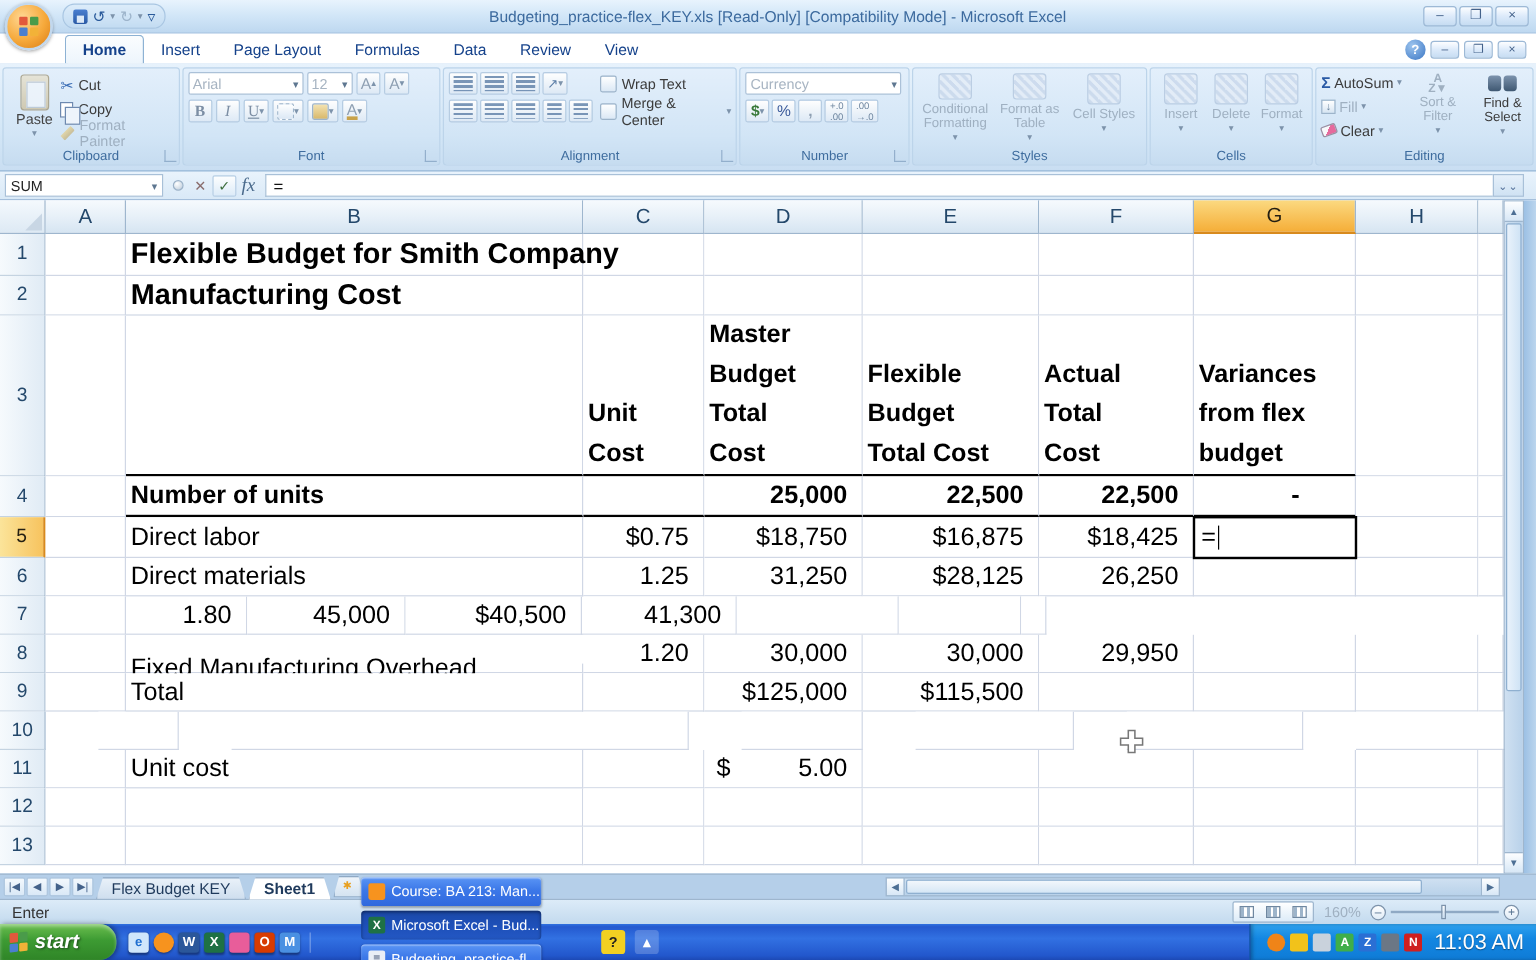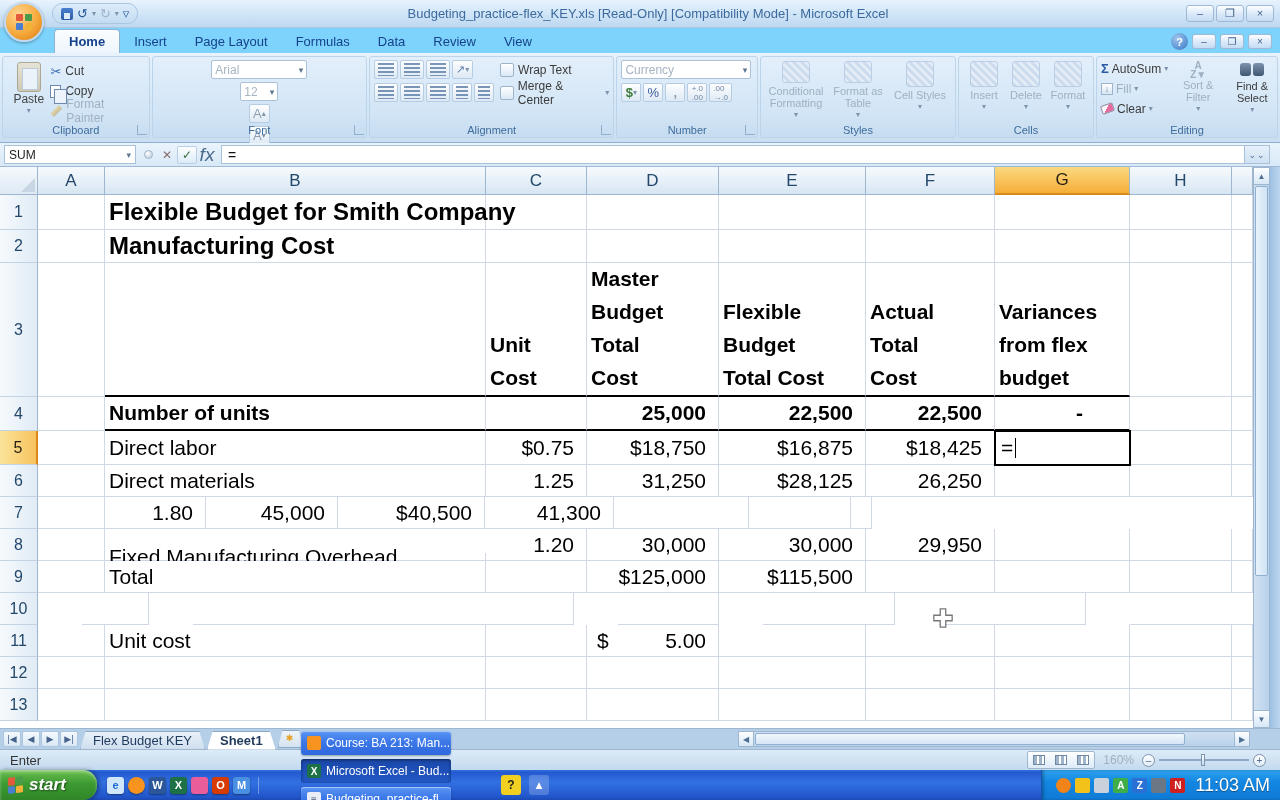--- a/index.html
+++ b/index.html
@@ -22,21 +22,21 @@
   .qat .dis { color:#9db4cb; }
   .disk { width:12px; height:12px; background:linear-gradient(#4a7fd0,#2a5aa5); border-radius:2px; position:relative; }
   .disk:after { content:""; position:absolute; left:3px; top:5px; width:6px; height:6px; background:#dce9f7; }
   .title-text { flex:1; text-align:center; font-size:13px; color:#3c6a9e; padding-left:120px; }
   .winctl { display:flex; gap:2px; margin-right:6px; margin-left:10px; }
   .wbtn { width:28px; height:17px; border:1px solid #9db9d6; border-radius:3px;
     background:linear-gradient(#fdfeff,#dceafa 50%,#c6dcf2); color:#44628a; font-size:11px;
     display:flex; align-items:center; justify-content:center; line-height:1; }
 
   
-  .tabstrip { position:absolute; top:28px; left:0; width:1280px; height:25px; background:#7dd3fc; display:flex; align-items:flex-end; }
+  .tabstrip { position:absolute; top:28px; left:0; width:1280px; height:25px; background:#ffffff; display:flex; align-items:flex-end; }
   #ribbon-tabs { display:flex; margin-left:54px; height:25px; align-items:flex-end; }
   .rtab { padding:4px 14px 4px; font-size:13px; color:#15428b; border-radius:4px 4px 0 0; }
   .rtab.active { background:linear-gradient(#fbfdfe,#edf5fc); border:1px solid #8db2d4; border-bottom:none; color:#15428b; font-weight:bold; }
   .tabstrip .right { margin-left:auto; display:flex; align-items:center; gap:4px; margin-right:8px; margin-bottom:3px; }
   .help-btn { width:17px; height:17px; border-radius:50%; background:radial-gradient(circle at 35% 30%,#9cc4ee,#3b76c4); color:#fff; font-size:11px; font-weight:bold; display:flex; align-items:center; justify-content:center; }
   .wbtn.small { width:24px; height:15px; font-size:10px; }
 
   
   .ribbon { position:absolute; top:53px; left:0; width:1280px; height:90px;
     background:linear-gradient(#e7f2fc,#d4e7f7 60%,#c9def2); border-bottom:1px solid #8eb0d1; display:flex; padding:3px 2px 2px 2px; gap:2px; }
@@ -55,21 +55,21 @@
   .clipboard-shape:after { content:""; position:absolute; left:4px; top:5px; width:14px; height:20px; background:#f5f8fb; border:1px solid #aab6c2; }
   .clip-items { display:flex; flex-direction:column; gap:2px; font-size:12px; padding-top:2px; }
   .clip-items .row { display:flex; align-items:center; gap:4px; height:18px; }
   .scissors { color:#3b6eb5; font-size:13px; }
   .copy-ic { width:11px; height:13px; border:1px solid #6d89b0; background:#fff; position:relative; }
   .copy-ic:after { content:""; position:absolute; left:3px; top:3px; width:11px; height:13px; border:1px solid #6d89b0; background:#eef4fb; }
   .brush-ic { width:12px; height:12px; background:linear-gradient(135deg,#e8c468 40%,#8a6d2f); clip-path:polygon(0 70%,70% 0,100% 30%,30% 100%); opacity:.55; }
 
   
   .g-font { width:216px; }
-  .fontrow { display:flex; gap:3px; align-items:center;flex-direction:column; }
+  .fontrow { display:flex; gap:3px; align-items:center; }
   .combo { height:19px; border:1px solid #abc1d8; background:#fff; border-radius:2px; font-size:12px; color:#a7b4c2; display:flex; align-items:center; padding:0 3px; justify-content:space-between; }
   .f-name { width:96px; } .f-size { width:38px; }
   .abtn { height:19px; min-width:20px; border:1px solid #b6cce2; border-radius:2px; background:linear-gradient(#fefefe,#dde9f5);
     display:flex; align-items:center; justify-content:center; font-size:13px; color:#8e9fb2; padding:0 3px; }
   .fontrow2 { margin-top:4px; }
   .biu b,.biu i,.biu u { font-family:"Liberation Serif",serif; font-size:13px; color:#7c8ea4; }
 
   
   .g-align { width:246px; display:flex; gap:6px; }
   .al-left { display:flex; flex-direction:column; gap:4px; }
@@ -107,21 +107,21 @@
   .binoc:before{left:0;} .binoc:after{right:0;}
 
   
   .formulabar { position:absolute; top:143px; left:0; width:1280px; height:24px;
     background:linear-gradient(#e9f3fc,#d9e9f7); border-bottom:1px solid #9db9d6; display:flex; align-items:center; }
   .namebox { width:132px; height:19px; margin-left:4px; background:#fff; border:1px solid #a8c0d8; display:flex; align-items:center; justify-content:space-between; font-size:12px; color:#222; padding:0 4px; }
   .nb-arrow { color:#5e7791; font-size:9px; }
   .fb-dot { width:9px; height:9px; border-radius:50%; background:radial-gradient(circle at 35% 30%,#fff,#b9c9d9); border:1px solid #9cb2c8; margin:0 4px 0 8px; }
   .fb-btn { width:20px; height:18px; display:flex; align-items:center; justify-content:center; font-size:12px; border:1px solid transparent; border-radius:2px; }
   .fb-x { color:#8a6d6d; } .fb-check { color:#3e6f3e; border:1px solid #b8cfe5; background:linear-gradient(#fdfefe,#dcebf8); }
-  .fx { font-family:Liberation Sans, sans-serif; font-style:italic; color:#4a6a8c; font-size:19px; }
+  .fx { font-family:Liberation Serif, serif; font-style:italic; color:#4a6a8c; font-size:16px; }
   .fb-input { flex:1; height:19px; background:#fff; border:1px solid #a8c0d8; border-right:none; margin-left:4px; font-size:14px; color:#111; padding:0 6px; display:flex; align-items:center; }
   .fb-expand { width:26px; height:19px; background:linear-gradient(#e6f0fa,#cfe2f3); border:1px solid #a8c0d8; color:#56729a; font-size:9px; display:flex; align-items:center; justify-content:center; letter-spacing:1px; margin-right:10px; }
 
   
   .gridwrap { position:absolute; top:167px; left:0; width:1280px; height:561px; background:#fff; }
   #grid { position:absolute; left:0; top:0; }
   .grid-colhdr-row { display:flex; height:28px; }
   .corner { background:linear-gradient(#f4f9fd,#dde9f4); border:1px solid #9eb6ce; border-top:none; border-left:none; position:relative; }
   .corner:after { content:""; position:absolute; right:2px; bottom:2px; border-left:14px solid transparent; border-bottom:14px solid #c8d6e4; }
   .colhdr { background:linear-gradient(#f6fafd,#e4eef7 60%,#d6e5f2); border-right:1px solid #9eb6ce; border-bottom:1px solid #9eb6ce;

